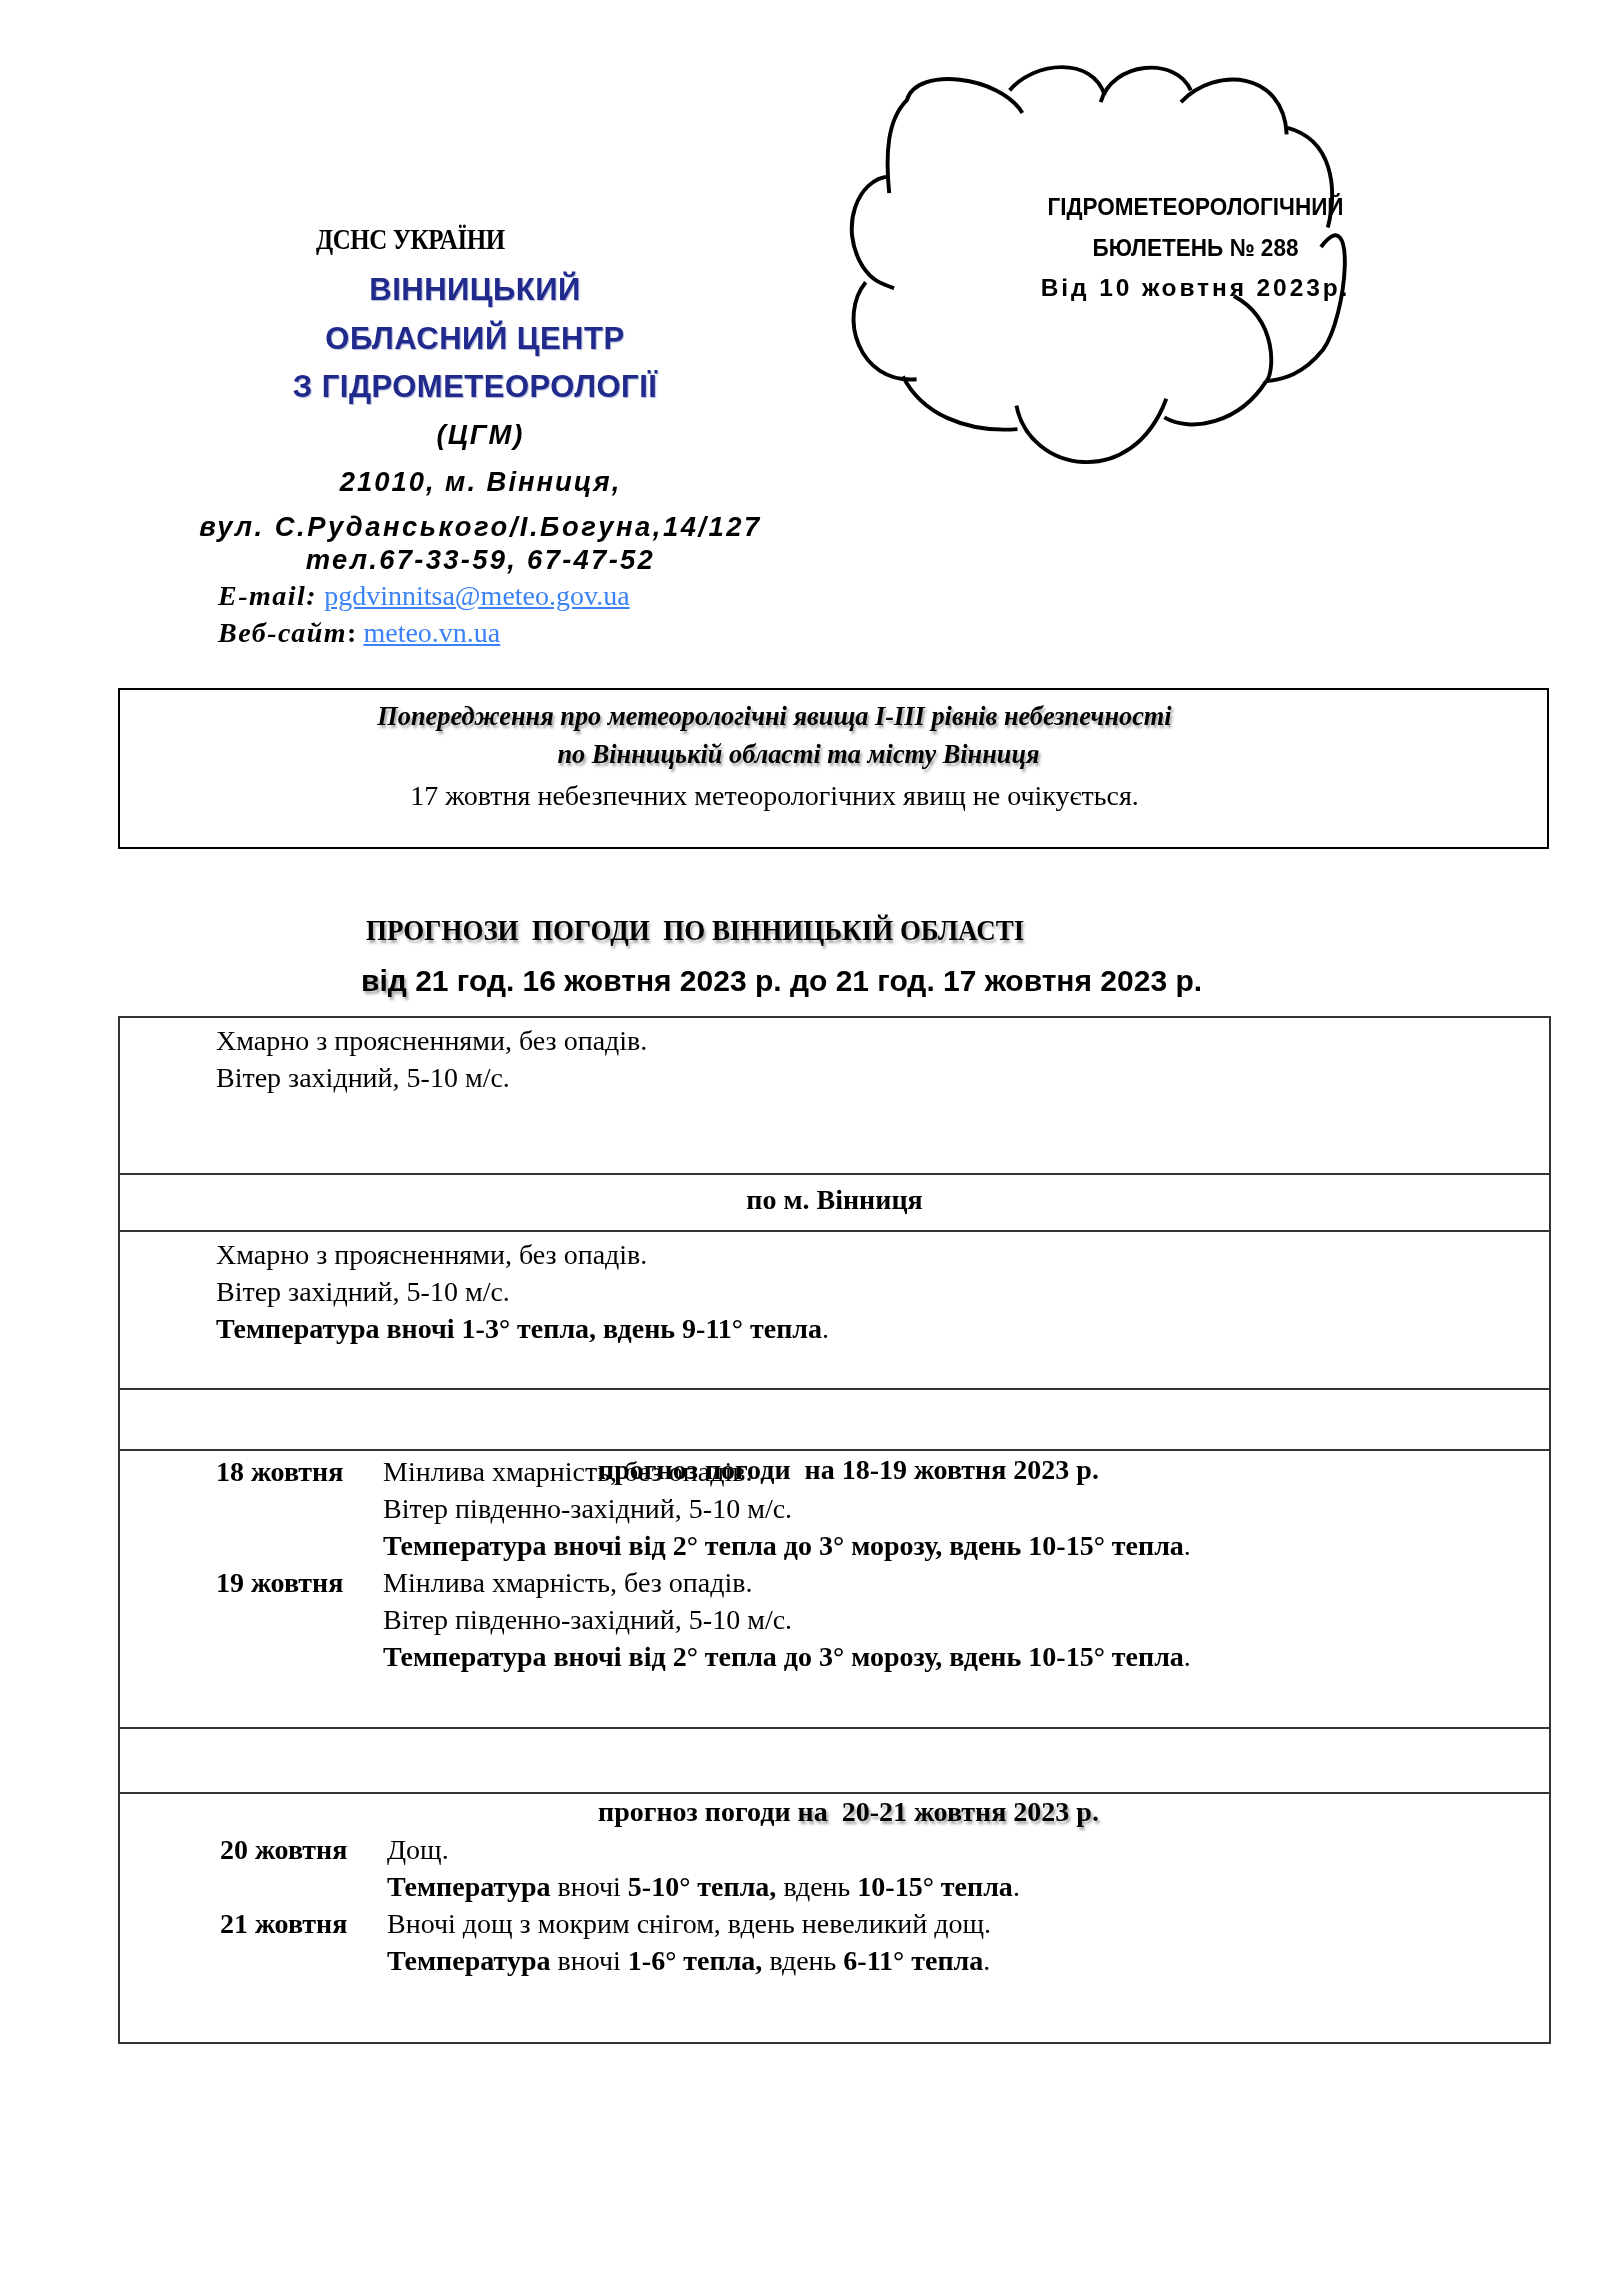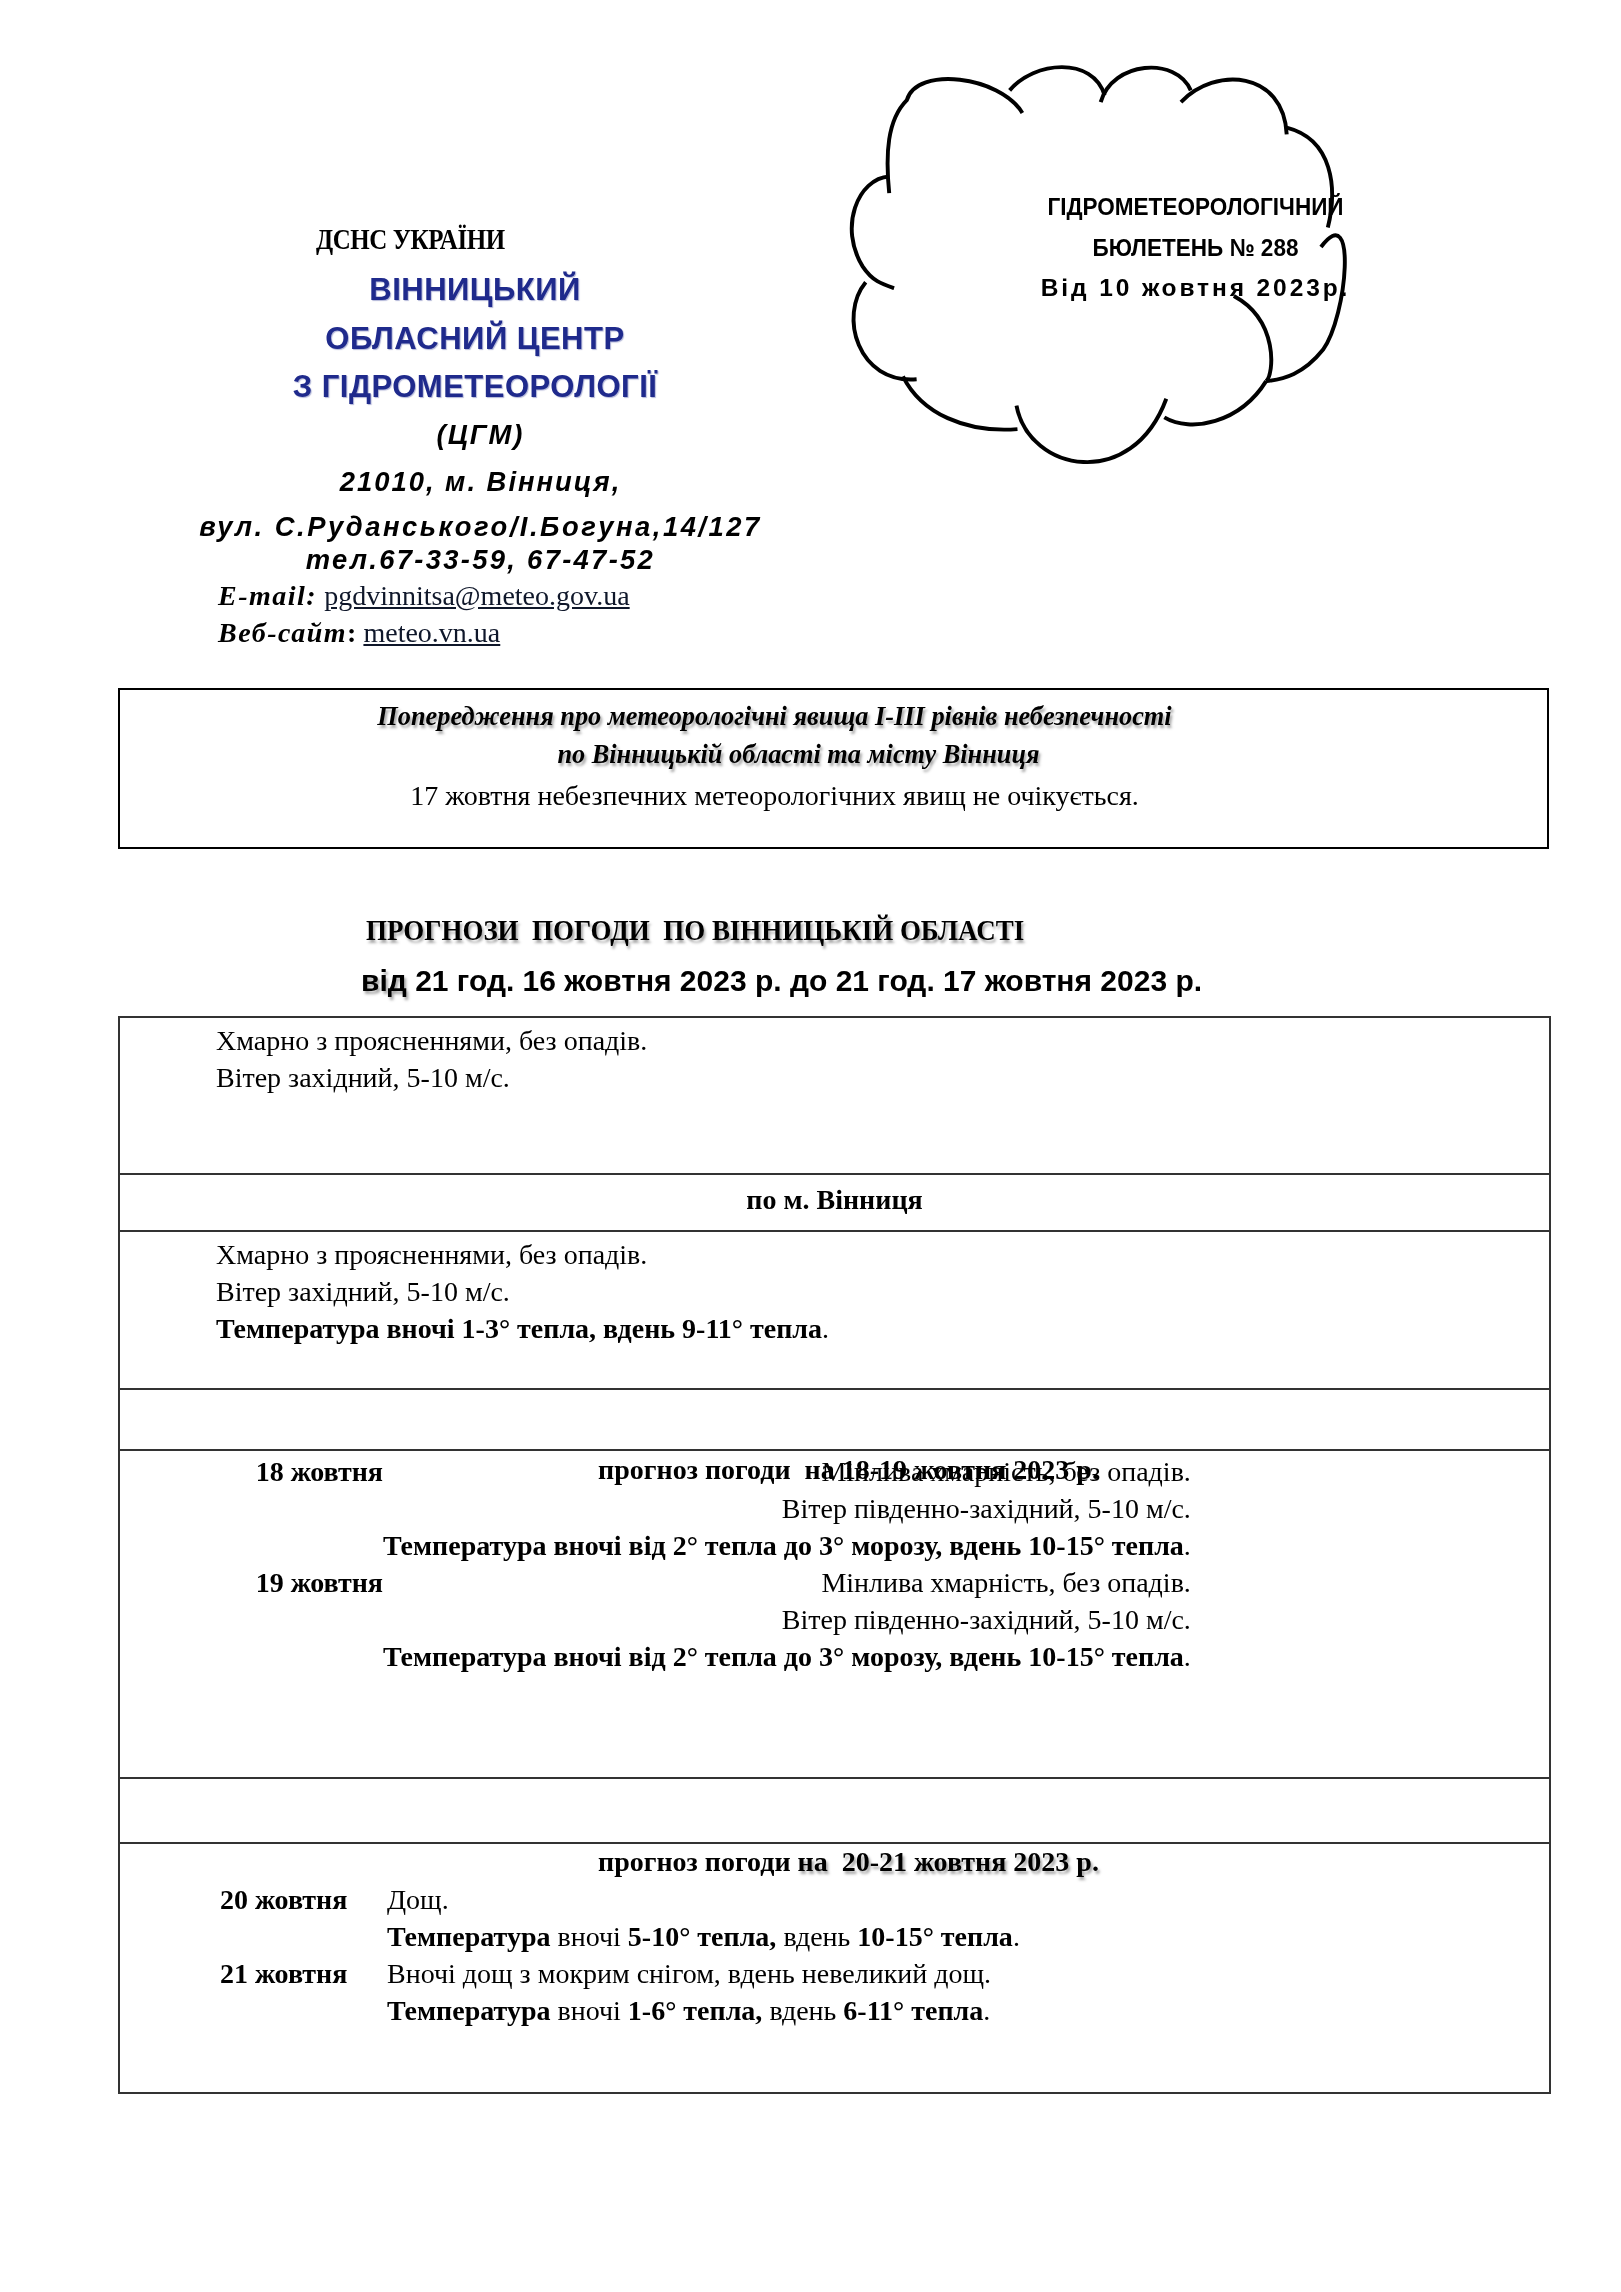--- a/index.html
+++ b/index.html
@@ -14,21 +14,21 @@
   .org1 { top: 272px; }
   .org2 { top: 321px; }
   .org3 { top: 369px; }
   .centred { width: 745px; left: 108px; text-align: center; font-style: italic; font-weight: bold; font-size: 27.4px; letter-spacing: 2px; }
   .abbr { top: 419px; }
   .addr1 { top: 466px; }
   .addr2 { top: 511px; letter-spacing: 2.5px; }
   .phone { top: 544px; letter-spacing: 2.3px; }
   .contact { font-size: 28px; }
   .contact .lbl { font-style: italic; font-weight: bold; letter-spacing: 1.5px; }
-  .contact a { color: #0f172a; text-decoration: underline; }
+  .contact a { color: #3b82f6; text-decoration: underline; }
   .email { left: 218px; top: 580px; }
   .web { left: 218px; top: 617px; }
 
   
   .cloud { left: 838px; top: 61px; width: 730px; height: 421px; }
   .bulletin { left: 980px; width: 431px; text-align: center; font-weight: bold; font-size: 24.5px; }
   .b1 { top: 193px; transform: scaleX(0.92); }
   .b2 { top: 234px; transform: scaleX(0.92); }
   .b3 { top: 274px; letter-spacing: 2.9px; }
 
@@ -124,21 +124,21 @@
   <div class="row r-body" style="height:158px; padding:3.9px 0 0 96px;">
     <div class="ln">Хмарно з проясненнями, без опадів.</div>
     <div class="ln">Вітер західний, 5-10 м/с.</div>
     <div class="ln"><span class="b">Температура вночі 1-3° тепла, вдень 9-11° тепла</span><span>.</span></div>
   </div>
 
   <div class="row r-head" style="height:61px; line-height:53px; white-space:pre;">
     <span>прогноз погоди  на 18-19 жовтня 2023 р.</span>
   </div>
 
-  <div class="row r-body" style="height:328px; padding:2px 0 4px 96px;text-align:right;">
+  <div class="row r-body" style="height:278px; padding:2px 0 4px 96px;">
     <div class="day">
       <div class="day-label">18 жовтня</div>
       <div class="day-lines">
         <span class="ln">Мінлива хмарність, без опадів.</span>
         <span class="ln">Вітер південно-західний, 5-10 м/с.</span>
         <span class="ln"><span class="b">Температура вночі від 2° тепла до 3° морозу, вдень 10-15° тепла</span><span>.</span></span>
       </div>
     </div>
     <div class="day">
       <div class="day-label">19 жовтня</div>

